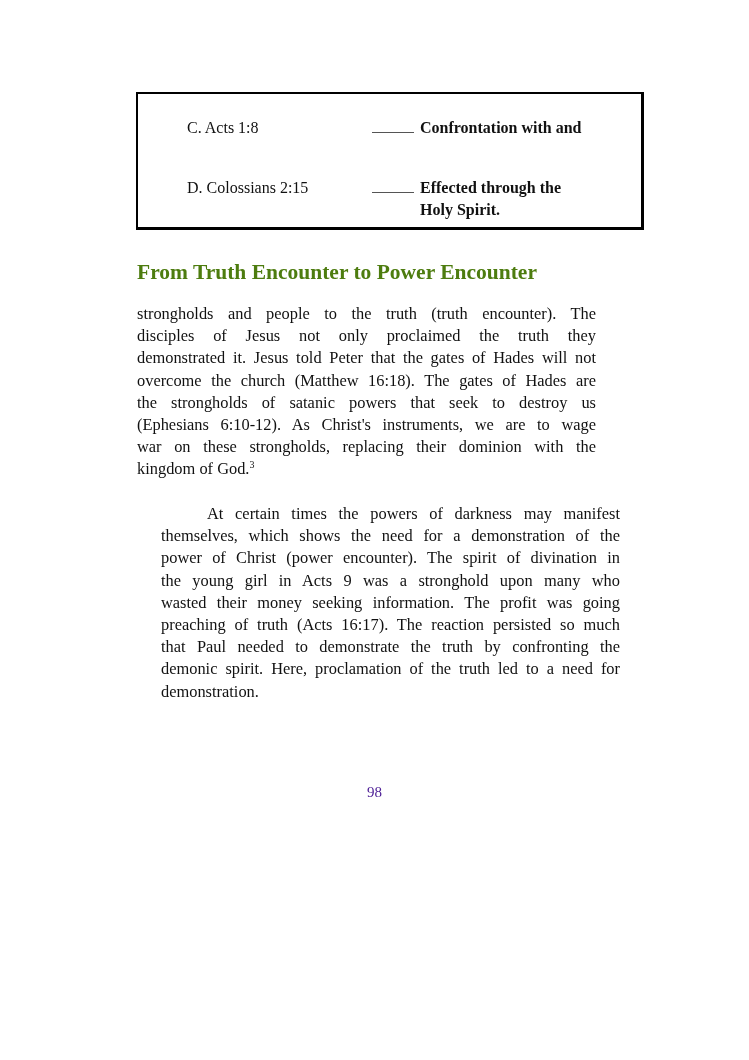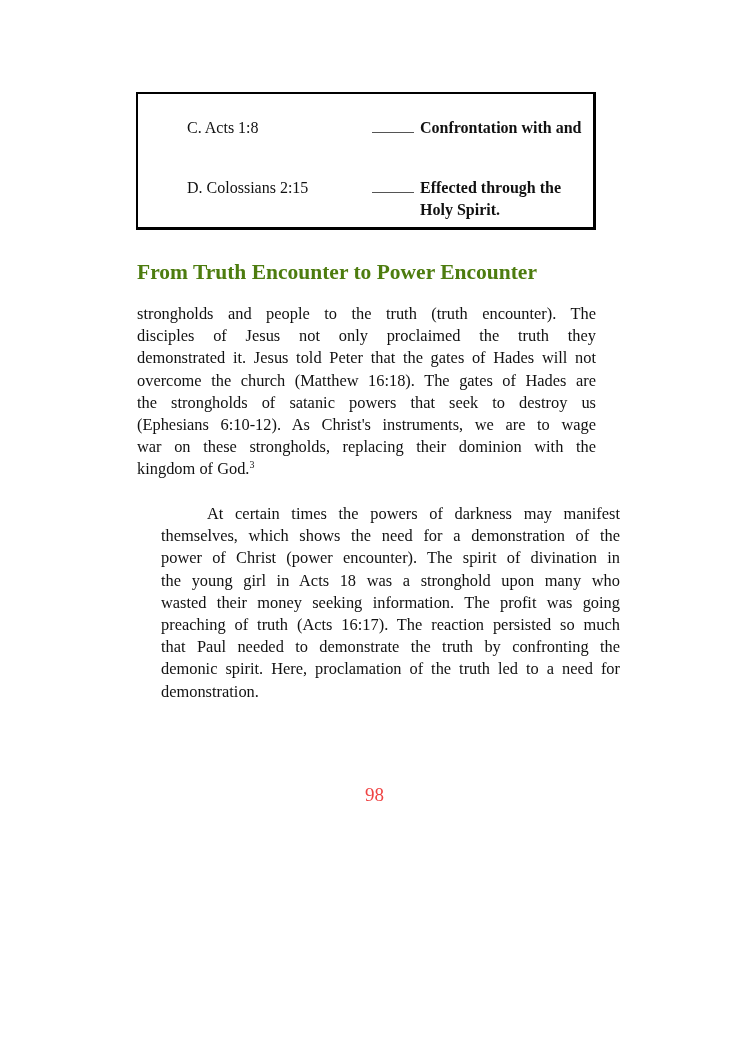--- a/index.html
+++ b/index.html
@@ -18,20 +18,21 @@
     .exercise-box {
       position: absolute;
       left: 136px;
       top: 92px;
       width: 455px;
       height: 133px;
       border: 2px solid #000000;
       border-right-width: 3px;
       border-bottom-width: 3px;
       box-sizing: content-box;
+      padding-left: 48px;
     }
     .ex-row {
       position: absolute;
       left: 0;
       width: 100%;
       font-size: 16px;
       line-height: 22px;
     }
     .ex-row.row-c { top: 23px; }
     .ex-row.row-d { top: 83px; }
@@ -97,22 +98,22 @@
       vertical-align: top;
       position: relative;
       top: -4px;
     }
     .page-number {
       position: absolute;
       left: 0;
       width: 749px;
       top: 784px;
       text-align: center;
-      font-size: 19px;
-      color: #ef4444;
+      font-size: 15px;
+      color: #4c1d95;
     }
   </style>
 </head>
 <body>
 
 <div class="exercise-box">
   <div class="ex-row row-c">
     <span class="ex-ref">C. Acts 1:8</span>
     <span class="ex-blank"></span>
     <span class="ex-desc">
@@ -139,21 +140,21 @@
   <span class="line">the strongholds of satanic powers that seek to destroy us</span>
   <span class="line">(Ephesians 6:10-12).  As Christ's instruments, we are to wage</span>
   <span class="line">war on these strongholds, replacing their dominion with the</span>
   <span class="line last"><span>kingdom of God.</span><sup class="footnote">3</sup></span>
 </div>
 
 <div class="body-text para-2">
   <span class="line indent">At certain times the powers of darkness may manifest</span>
   <span class="line">themselves, which shows the need for a demonstration of the</span>
   <span class="line">power of Christ (power encounter).  The spirit of divination in</span>
-  <span class="line">the young girl in Acts 18 was a stronghold upon many who</span>
+  <span class="line">the young girl in Acts 9 was a stronghold upon many who</span>
   <span class="line">wasted their money seeking information.  The profit was going</span>
   <span class="line">preaching of truth (Acts 16:17).  The reaction persisted so much</span>
   <span class="line">that Paul needed to demonstrate the truth by confronting the</span>
   <span class="line">demonic spirit.  Here, proclamation of the truth led to a need for</span>
   <span class="line last">demonstration.</span>
 </div>
 
 <div class="page-number">98</div>
 
 </body></html>

